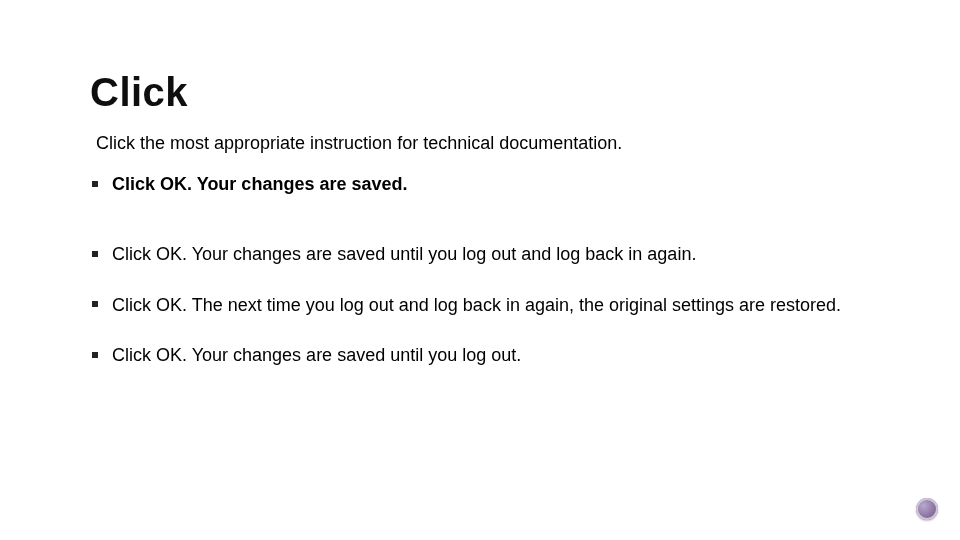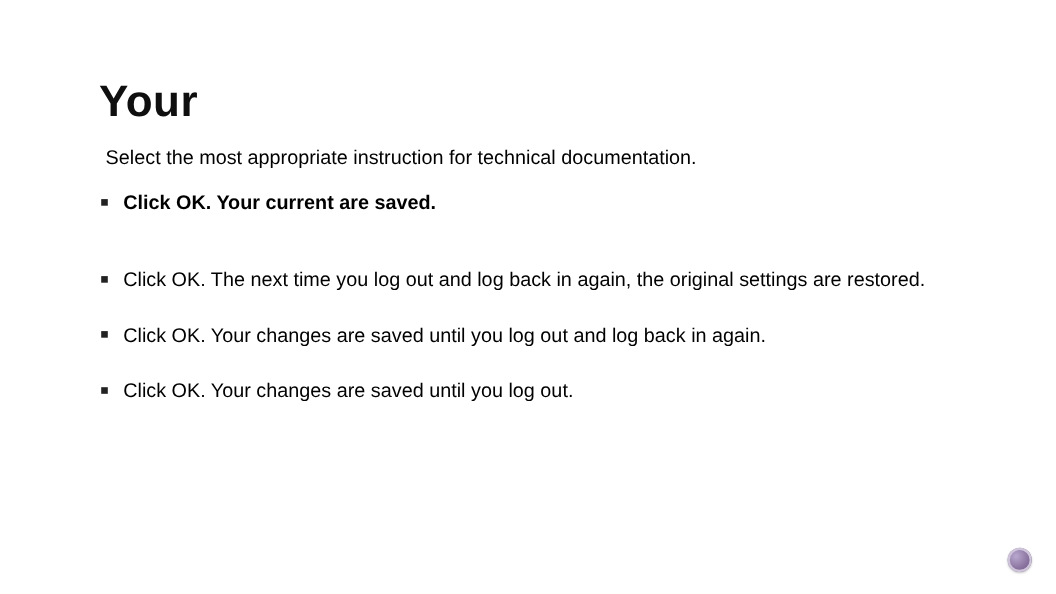--- a/index.html
+++ b/index.html
@@ -66,32 +66,32 @@
     height: 22px;
     border-radius: 50%;
     background: radial-gradient(circle at 35% 35%, #b9a8cf 0%, #8a749f 55%, #6e5a85 100%);
     box-shadow: 0 0 0 2px #cfc5da inset, 0 1px 2px rgba(0,0,0,0.25);
   }
 </style>
 </head>
 <body>
 
 <div class="slide">
-  <h1 class="title">Your</h1>
-  <p class="prompt">Select the most appropriate instruction for technical documentation.</p>
+  <h1 class="title">Click</h1>
+  <p class="prompt">Click the most appropriate instruction for technical documentation.</p>
 
   <ul class="options">
     <li class="gap-large">
-      <b><span>Click OK</span><span>. Your current are saved.</span></b>
+      <b><span>Click OK</span><span>. Your changes are saved.</span></b>
+    </li>
+    <li class="gap-med">
+      <span>Click OK</span><span>. Your changes are saved until you log out and log back in again.</span>
     </li>
     <li class="gap-med">
       <span>Click OK</span><span>. The next time you log out and log back in again, the original settings are restored.</span>
-    </li>
-    <li class="gap-med">
-      <span>Click OK</span><span>. Your changes are saved until you log out and log back in again.</span>
     </li>
     <li class="gap-small">
       <span>Click OK</span><span>. Your changes are saved until you log out.</span>
     </li>
   </ul>
 
   <div class="corner-dot"></div>
 </div>
 
 </body></html>

